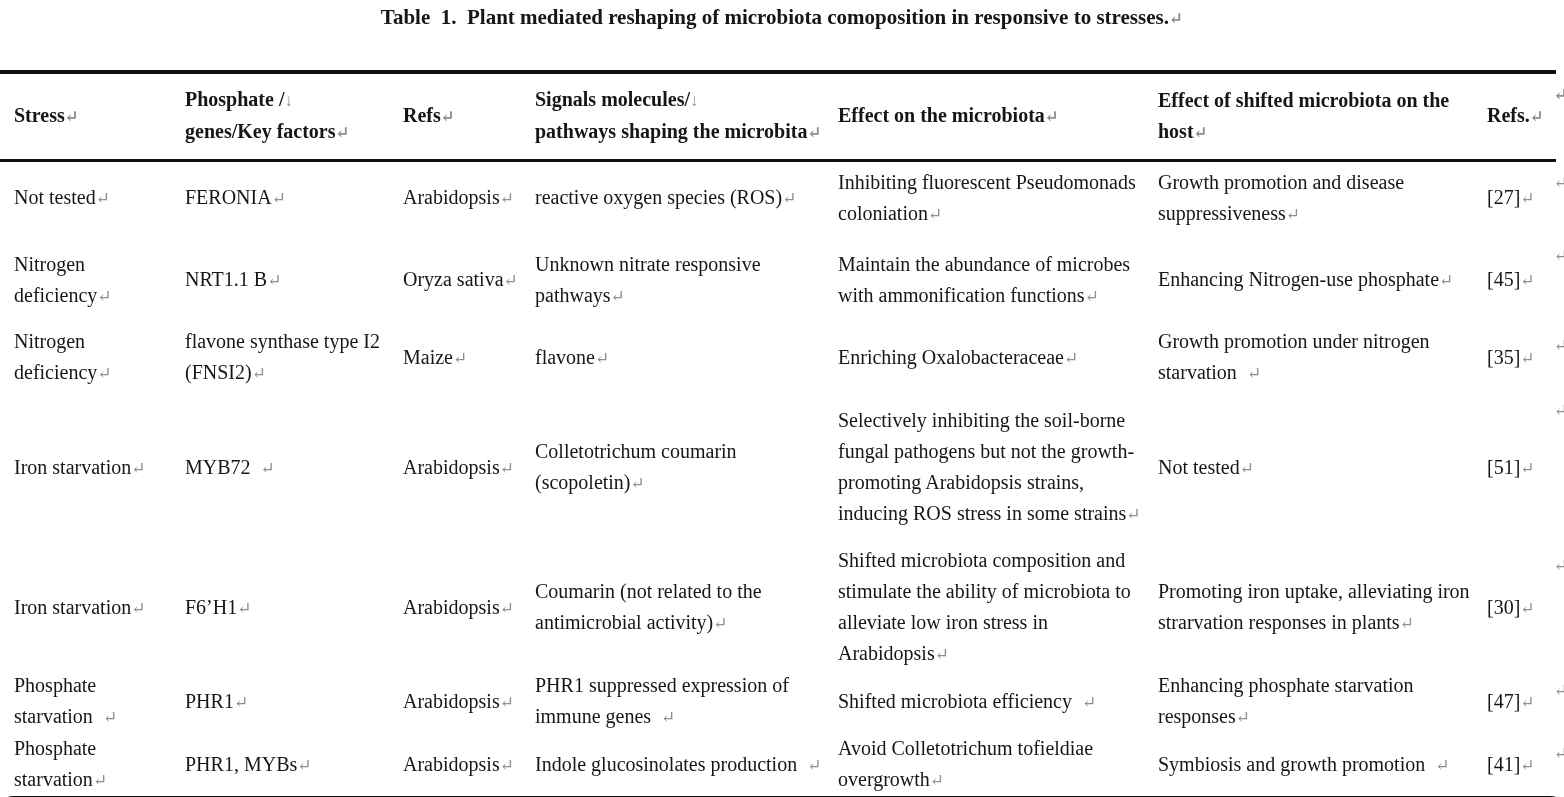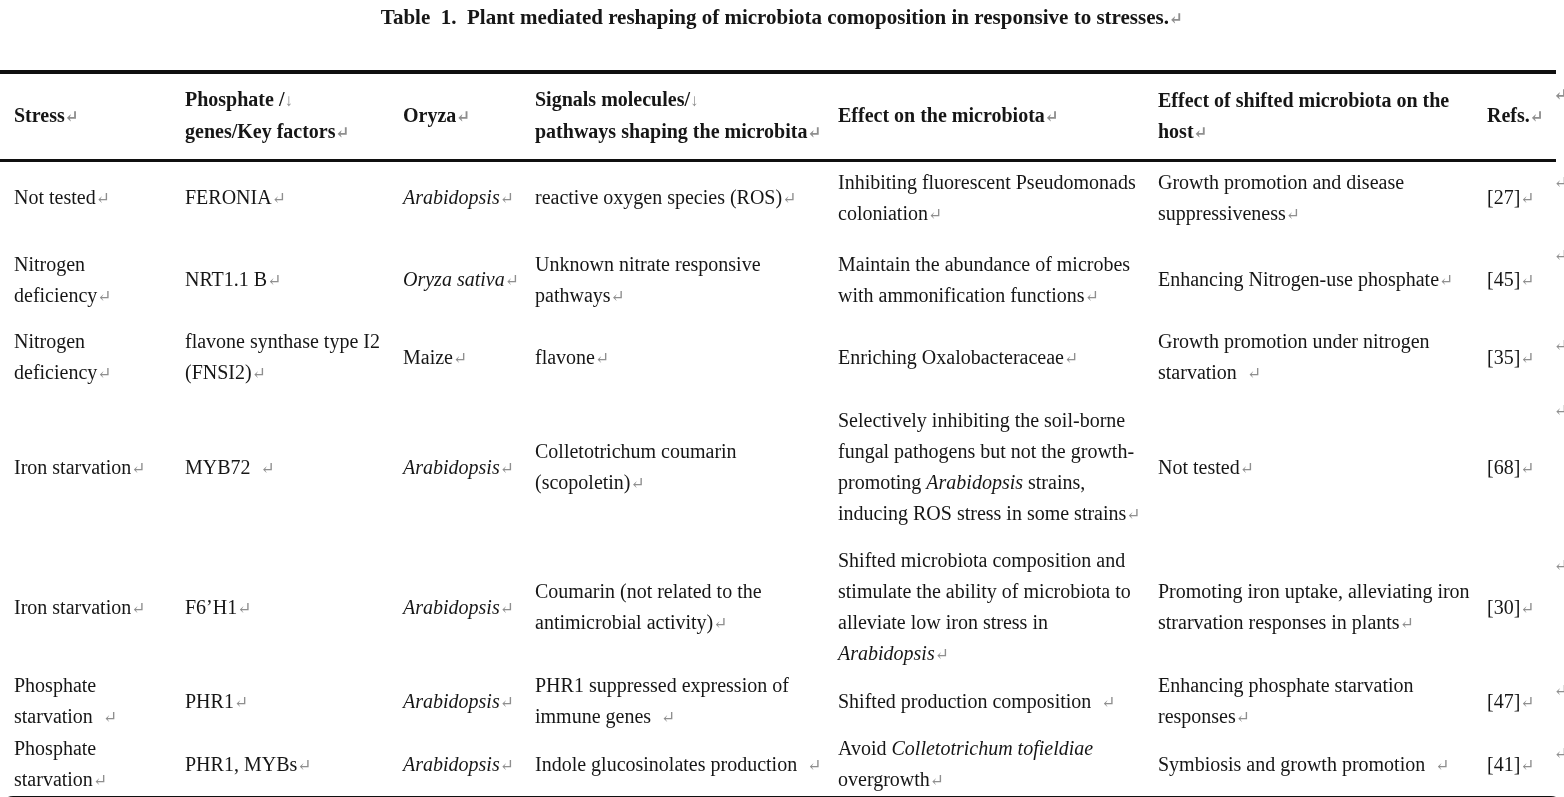--- a/index.html
+++ b/index.html
@@ -23,21 +23,21 @@
   thead tr{border-bottom:3px solid #101010;height:88px;}
   th,td{
     font-size:20px;line-height:31px;vertical-align:middle;text-align:left;
     padding:0 2px 0 5px;white-space:pre-wrap;position:relative;
     font-weight:normal;
   }
   th{font-weight:bold;}
   th:first-child,td:first-child{padding-left:14px;}
   col.c1{width:180px}col.c2{width:218px}col.c3{width:132px}col.c4{width:303px}
   col.c5{width:320px}col.c6{width:329px}col.c7{width:74px}
-  .it{font-style:italic;}
+  .it{}
   .mk{color:#8f8f8f;font-size:17px;}
   .rowend{position:absolute;right:-12px;top:5px;}
   tbody tr:nth-child(1){height:75px}
   tbody tr:nth-child(2){height:90px}
   tbody tr:nth-child(3){height:65px}
   tbody tr:nth-child(4){height:155px}
   tbody tr:nth-child(5){height:123px}
   tbody tr:nth-child(6){height:62px}
   tbody tr:nth-child(7){height:63px}
 </style>
@@ -54,21 +54,21 @@
         <col class="c3">
         <col class="c4">
         <col class="c5">
         <col class="c6">
         <col class="c7">
     </colgroup>
     <thead>
       <tr id="header-row">
           <th><span>Stress</span><span class="mk">↵</span></th>
           <th><span>Phosphate /</span><span class="mk">↓</span><br><span>genes/Key factors</span><span class="mk">↵</span></th>
-          <th><span>Oryza</span><span class="mk">↵</span></th>
+          <th><span>Refs</span><span class="mk">↵</span></th>
           <th><span>Signals molecules/</span><span class="mk">↓</span><br><span>pathways shaping the microbita</span><span class="mk">↵</span></th>
           <th><span>Effect on the microbiota</span><span class="mk">↵</span></th>
           <th><span>Effect of shifted microbiota on the host</span><span class="mk">↵</span></th>
           <th><span>Refs.</span><span class="mk">↵</span><span class="rowend mk">↵</span></th>
         </tr>
     </thead>
     <tbody id="table-body">
         <tr>
           <td><span>Not tested</span><span class="mk">↵</span></td>
           <td><span>FERONIA</span><span class="mk">↵</span></td>
@@ -96,37 +96,37 @@
           <td><span>Growth promotion under nitrogen starvation  </span><span class="mk">↵</span></td>
           <td><span>[35]</span><span class="mk">↵</span><span class="rowend mk">↵</span></td>
         </tr>
         <tr>
           <td><span>Iron starvation</span><span class="mk">↵</span></td>
           <td><span>MYB72  </span><span class="mk">↵</span></td>
           <td><span class="it">Arabidopsis</span><span class="mk">↵</span></td>
           <td><span>Colletotrichum coumarin (scopoletin)</span><span class="mk">↵</span></td>
           <td><span>Selectively inhibiting the soil-borne fungal pathogens but not the growth-promoting </span><span class="it">Arabidopsis</span><span> strains, inducing ROS stress in some strains</span><span class="mk">↵</span></td>
           <td><span>Not tested</span><span class="mk">↵</span></td>
-          <td><span>[68]</span><span class="mk">↵</span><span class="rowend mk">↵</span></td>
+          <td><span>[51]</span><span class="mk">↵</span><span class="rowend mk">↵</span></td>
         </tr>
         <tr>
           <td><span>Iron starvation</span><span class="mk">↵</span></td>
           <td><span>F6’H1</span><span class="mk">↵</span></td>
           <td><span class="it">Arabidopsis</span><span class="mk">↵</span></td>
           <td><span>Coumarin (not related to the antimicrobial activity)</span><span class="mk">↵</span></td>
           <td><span>Shifted microbiota composition and stimulate the ability of microbiota to alleviate low iron stress in </span><span class="it">Arabidopsis</span><span class="mk">↵</span></td>
           <td><span>Promoting iron uptake, alleviating iron strarvation responses in plants</span><span class="mk">↵</span></td>
           <td><span>[30]</span><span class="mk">↵</span><span class="rowend mk">↵</span></td>
         </tr>
         <tr>
           <td><span>Phosphate starvation  </span><span class="mk">↵</span></td>
           <td><span>PHR1</span><span class="mk">↵</span></td>
           <td><span class="it">Arabidopsis</span><span class="mk">↵</span></td>
           <td><span>PHR1 suppressed expression of immune genes  </span><span class="mk">↵</span></td>
-          <td><span>Shifted production composition  </span><span class="mk">↵</span></td>
+          <td><span>Shifted microbiota efficiency  </span><span class="mk">↵</span></td>
           <td><span>Enhancing phosphate starvation responses</span><span class="mk">↵</span></td>
           <td><span>[47]</span><span class="mk">↵</span><span class="rowend mk">↵</span></td>
         </tr>
         <tr>
           <td><span>Phosphate starvation</span><span class="mk">↵</span></td>
           <td><span>PHR1, MYBs</span><span class="mk">↵</span></td>
           <td><span class="it">Arabidopsis</span><span class="mk">↵</span></td>
           <td><span>Indole glucosinolates production  </span><span class="mk">↵</span></td>
           <td><span>Avoid </span><span class="it">Colletotrichum tofieldiae</span><span> overgrowth</span><span class="mk">↵</span></td>
           <td><span>Symbiosis and growth promotion  </span><span class="mk">↵</span></td>

